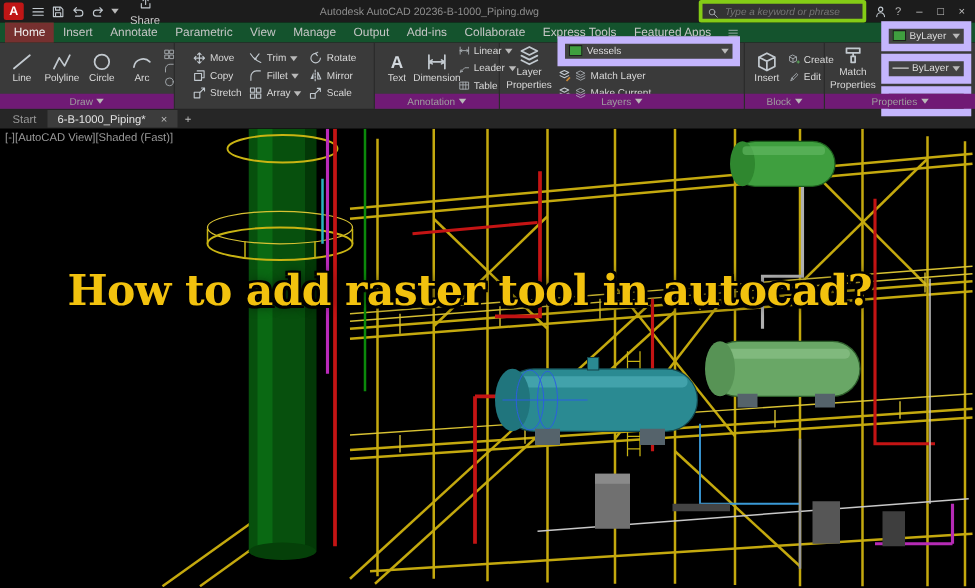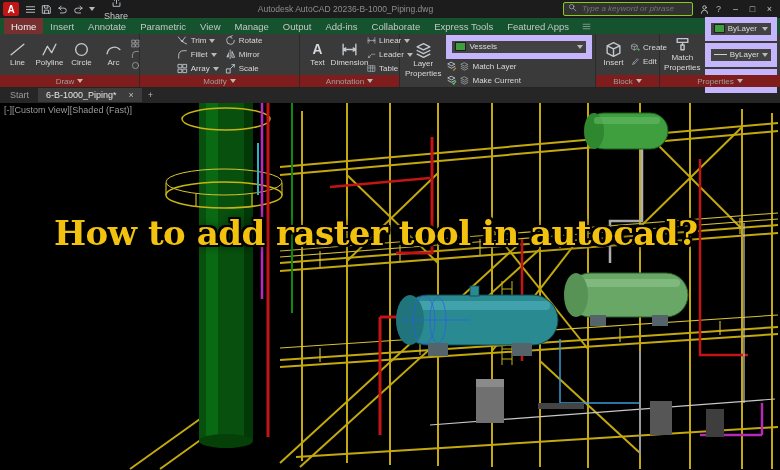--- a/index.html
+++ b/index.html
@@ -8,38 +8,38 @@
   .st{stroke:#c2c9cf;stroke-width:1.3;fill:none;stroke-linecap:round;stroke-linejoin:round;}
 
   
   .titlebar{height:18px;background:#1c1c1c;display:flex;align-items:center;color:#9e9e9e;font-size:9px;}
   .logo{width:16px;height:14px;margin-left:3px;background:#c01616;color:#fff;font-weight:bold;font-size:10px;
         display:flex;align-items:center;justify-content:center;border-radius:2px;}
   .qat{display:flex;align-items:center;gap:5px;margin-left:6px;}
   .qat svg{display:block;}
   .share{display:flex;align-items:center;gap:3px;margin-left:9px;color:#c9c9c9;flex-direction:column;}
   .tb-title{flex:1;text-align:center;color:#8e8e8e;font-size:8.5px;display:flex;justify-content:center;gap:0;white-space:nowrap;overflow:hidden;}
-  .search{display:flex;align-items:flex-start;gap:3px;background:#333;border:1px solid #84cc16;border-radius:2px;
+  .search{display:flex;align-items:flex-end;gap:3px;background:#333;border:3px solid #84cc16;border-radius:2px;
           height:12px;padding:0 4px;margin-right:6px;}
   .search input{background:transparent;border:0;outline:0;color:#b5b5b5;font-size:8px;width:104px;font-family:inherit;font-style:italic;}
   .tb-icons{display:flex;align-items:center;gap:6px;margin-right:6px;color:#b5b5b5;}
   .winbtns{display:flex;margin-right:2px;}
   .winbtn{width:17px;text-align:center;font-size:9px;color:#c6c6c6;cursor:default;}
 
   
   .rtabs{height:16px;background:#14532d;display:flex;align-items:stretch;font-size:9.5px;color:#c6c6c6;padding-left:4px;}
   .rtab{display:flex;align-items:center;padding:0 7px;white-space:nowrap;}
   .rtab.active{background:#76302f;color:#f1f1f1;}
   .rtab-extra{display:flex;align-items:center;padding:0 6px;}
 
   
   .ribbon{height:54px;background:#3a3a3a;display:flex;border-bottom:1px solid #242424;box-sizing:border-box;}
   .panel{display:flex;flex-direction:column;border-right:1px solid #2b2b2b;box-sizing:border-box;}
   .pcontent{flex:1;display:flex;align-items:center;padding:2px 3px;gap:3px;min-height:0;}
-  .plabel{height:12px;background:#7f1d1d;display:flex;align-items:center;justify-content:center;gap:3px;
+  .plabel{height:12px;background:#701a75;display:flex;align-items:center;justify-content:center;gap:3px;
           font-size:8px;color:#9f9f9f;}
   .bigbtn{display:flex;flex-direction:column;align-items:center;justify-content:center;gap:1px;
           font-size:8px;color:#d9d9d9;min-width:25px;padding:1px 2px;text-align:center;line-height:1.1;}
   .scol{display:flex;flex-direction:column;justify-content:center;gap:2px;}
   .sbtn{display:flex;align-items:center;gap:3px;font-size:8px;color:#d9d9d9;height:12px;white-space:nowrap;}
   .icL{width:17px;height:17px;}
   .icS{width:11px;height:11px;}
   .icT{width:9px;height:9px;opacity:.8;}
   .dd{width:0;height:0;border-left:3px solid transparent;border-right:3px solid transparent;border-top:4px solid #b9b9b9;}
   .swatch{width:9px;height:7px;background:#3f9f3f;border:1px solid #1f1f1f;}
@@ -284,20 +284,40 @@
         <span>Draw</span>
           <span class="dd"></span>
       </div>
     </div>
 
     <div class="panel" style="width:160px">
       <div class="pcontent" style="justify-content:center;gap:6px">
         <div class="scol">
           <div class="sbtn">
               <svg class="icS">
+                <use href="#i-move"></use>
+              </svg>
+              <span>Move</span>
+            </div>
+          <div class="sbtn">
+              <svg class="icS">
+                <use href="#i-copy"></use>
+              </svg>
+              <span>Copy</span>
+            </div>
+          <div class="sbtn">
+              <svg class="icS">
+                <use href="#i-stretch"></use>
+              </svg>
+              <span>Stretch</span>
+            </div>
+        </div>
+        <div class="scol">
+          <div class="sbtn">
+              <svg class="icS">
                 <use href="#i-trim"></use>
               </svg>
               <span>Trim</span>
               <span class="dd"></span>
             </div>
           <div class="sbtn">
               <svg class="icS">
                 <use href="#i-fillet"></use>
               </svg>
               <span>Fillet</span>
@@ -324,24 +344,20 @@
               </svg>
               <span>Mirror</span>
             </div>
           <div class="sbtn">
               <svg class="icS">
                 <use href="#i-scale"></use>
               </svg>
               <span>Scale</span>
             </div>
         </div>
-      </div>
-      <div class="plabel">
-        <span>Modify</span>
-          <span class="dd"></span>
       </div>
     </div>
 
     <div class="panel" style="width:100px">
       <div class="pcontent">
         <div class="bigbtn">
           <svg class="icL">
               <use href="#i-textA"></use>
             </svg>
           <span>Text</span>
@@ -408,20 +424,24 @@
           <div class="sbtn">
             <svg class="icS">
                 <use href="#i-mkcur"></use>
               </svg>
             <svg class="icT">
                 <use href="#i-layers"></use>
               </svg>
             <span>Make Current</span>
           </div>
         </div>
+      </div>
+      <div class="plabel">
+        <span>Layers</span>
+          <span class="dd"></span>
       </div>
     </div>
 
     <div class="panel" style="width:64px">
       <div class="pcontent">
         <div class="bigbtn">
           <svg class="icL">
               <use href="#i-cube"></use>
             </svg>
           <span>Insert</span>
@@ -600,20 +620,20 @@
         <rect x="476" y="276" width="28" height="44" fill="#707070"></rect>
         <rect x="476" y="276" width="28" height="8" fill="#8a8a8a"></rect>
         <rect x="650" y="298" width="22" height="34" fill="#565656"></rect>
         <rect x="706" y="306" width="18" height="28" fill="#3e3e3e"></rect>
         <rect x="538" y="300" width="46" height="6" fill="#444444"></rect>
       </g>
     </svg>
 
     <div class="vpc">
       <span>[-]</span>
-      <span>[Custom View]</span>
+      <span>[AutoCAD View]</span>
       <span>[Shaded (Fast)]</span>
     </div>
 
     <div class="overlay">How to add raster tool in autocad?</div>
   </div>
 
 </div>
 
 </body></html>

